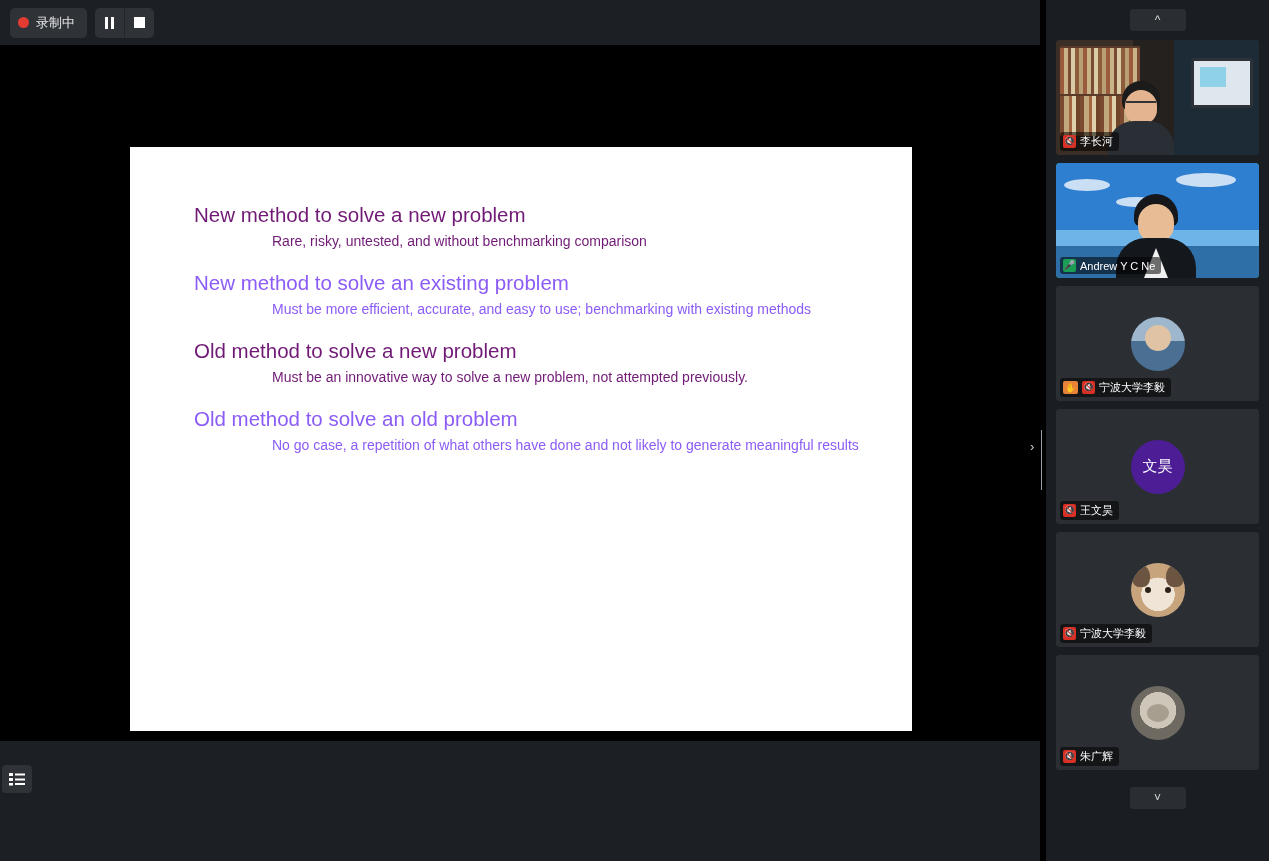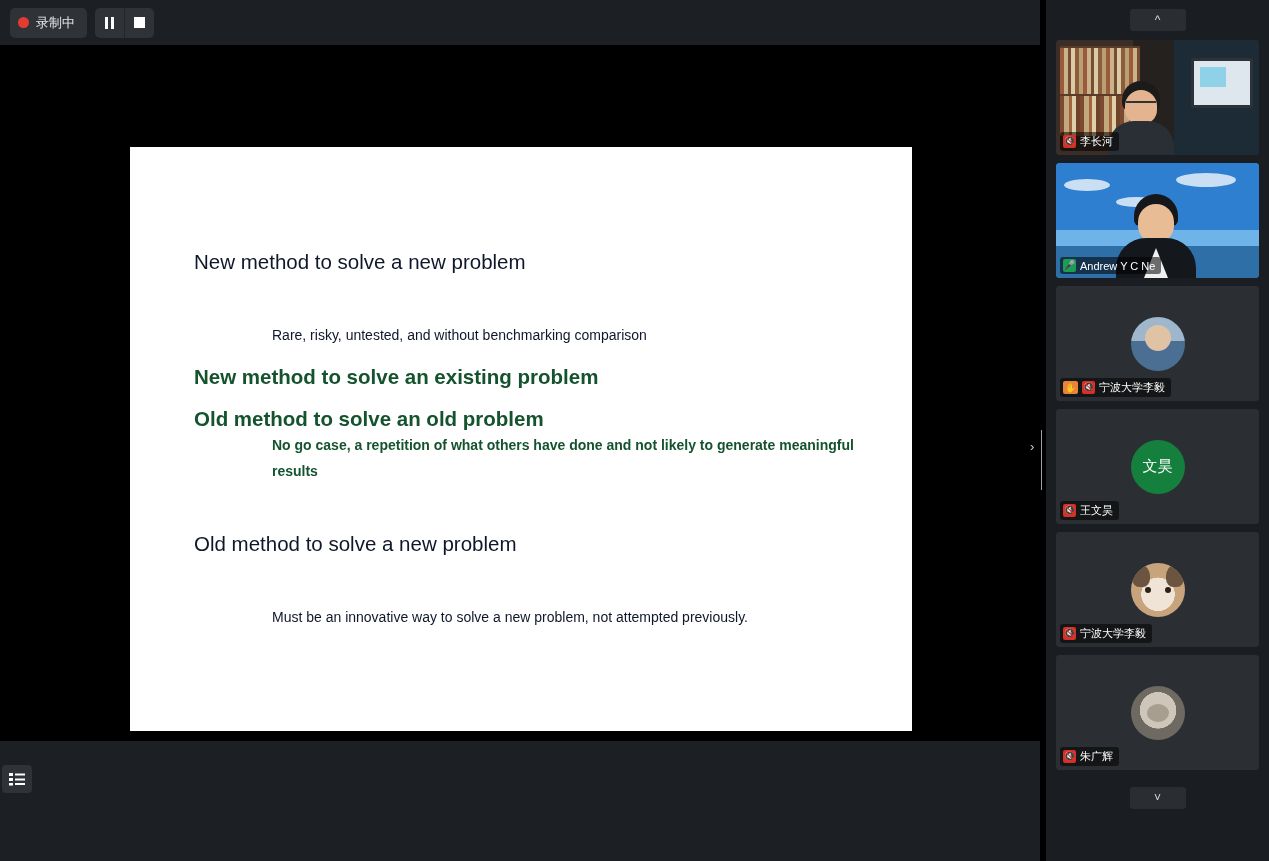--- a/index.html
+++ b/index.html
@@ -109,22 +109,22 @@
   .lead {
     font-size: 20.5px;
     line-height: 26px;
     margin: 0;
   }
   .sub {
     font-size: 14px;
     line-height: 26px;
     margin: 0 0 0 78px;
   }
-  .black { color: #0f172a; margin-top: 47px; }
-  .blue  { color: #14532d; font-weight: bold; }
+  .black { color: #701a75; }
+  .blue  { color: #8b5cf6; }
 
   
   #share-bottom {
     position: absolute;
     left: 0;
     top: 741px;
     width: 1040px;
     height: 120px;
     background: #1c1f24;
   }
@@ -330,21 +330,21 @@
   .avatar-circle {
     position: absolute;
     left: 50%; top: 50%;
     transform: translate(-50%, -50%);
     width: 54px; height: 54px;
     border-radius: 50%;
     overflow: hidden;
     display:flex; align-items:center; justify-content:center;
     color:#fff; font-size: 15px;
   }
-  .av-blue { background: #15803d; }
+  .av-blue { background: #4c1d95; }
   .av-photo1 {
     background: linear-gradient(to bottom, #9fb7cc 0 45%, #4b6f93 45% 100%);
   }
   .av-photo1:after{
     content:""; position:absolute; left:14px; top:8px; width:26px; height:26px;
     border-radius:50%; background:#e0c2a5;
   }
   .av-dog {
     background: radial-gradient(circle at 50% 58%, #efe4d6 0 40%, #c8a47c 41% 100%);
   }
@@ -390,30 +390,31 @@
 <div id="share-area">
   <div id="slide">
 
     <div class="blk">
       <p class="lead black">New method to solve a new problem</p>
       <p class="sub black">Rare, risky, untested, and without benchmarking comparison</p>
     </div>
 
     <div class="blk">
       <p class="lead blue">New method to solve an existing problem</p>
+      <p class="sub blue">Must be more efficient, accurate, and easy to use; benchmarking with existing methods</p>
+    </div>
+
+    <div class="blk">
+      <p class="lead black">Old method to solve a new problem</p>
+      <p class="sub black">Must be an innovative way to solve a new problem, not attempted previously.</p>
     </div>
 
     <div class="blk">
       <p class="lead blue">Old method to solve an old problem</p>
       <p class="sub blue">No go case, a repetition of what others have done and not likely to generate meaningful results</p>
-    </div>
-
-    <div class="blk">
-      <p class="lead black">Old method to solve a new problem</p>
-      <p class="sub black">Must be an innovative way to solve a new problem, not attempted previously.</p>
     </div>
   </div>
 </div>
 
 <div id="share-bottom"></div>
 
 <div id="view-btn">
   <svg width="16" height="14" viewBox="0 0 16 14">
     <rect x="0" y="1" width="4" height="3" fill="#ffffff"></rect>
     <rect x="0" y="6" width="4" height="3" fill="#ffffff"></rect>

